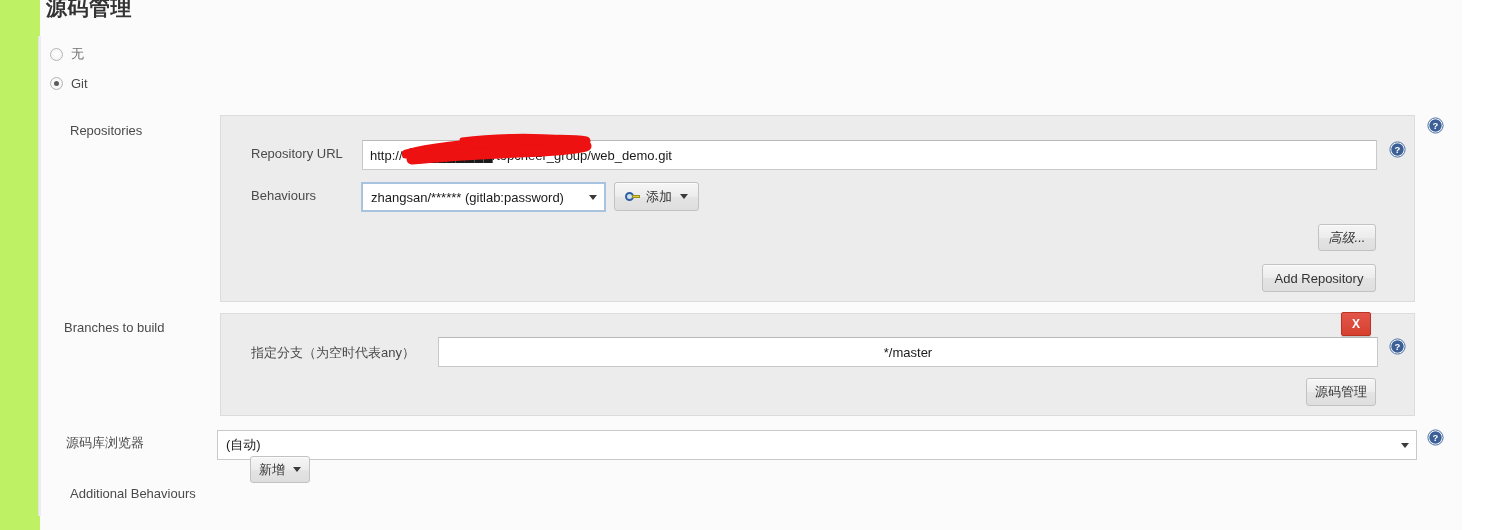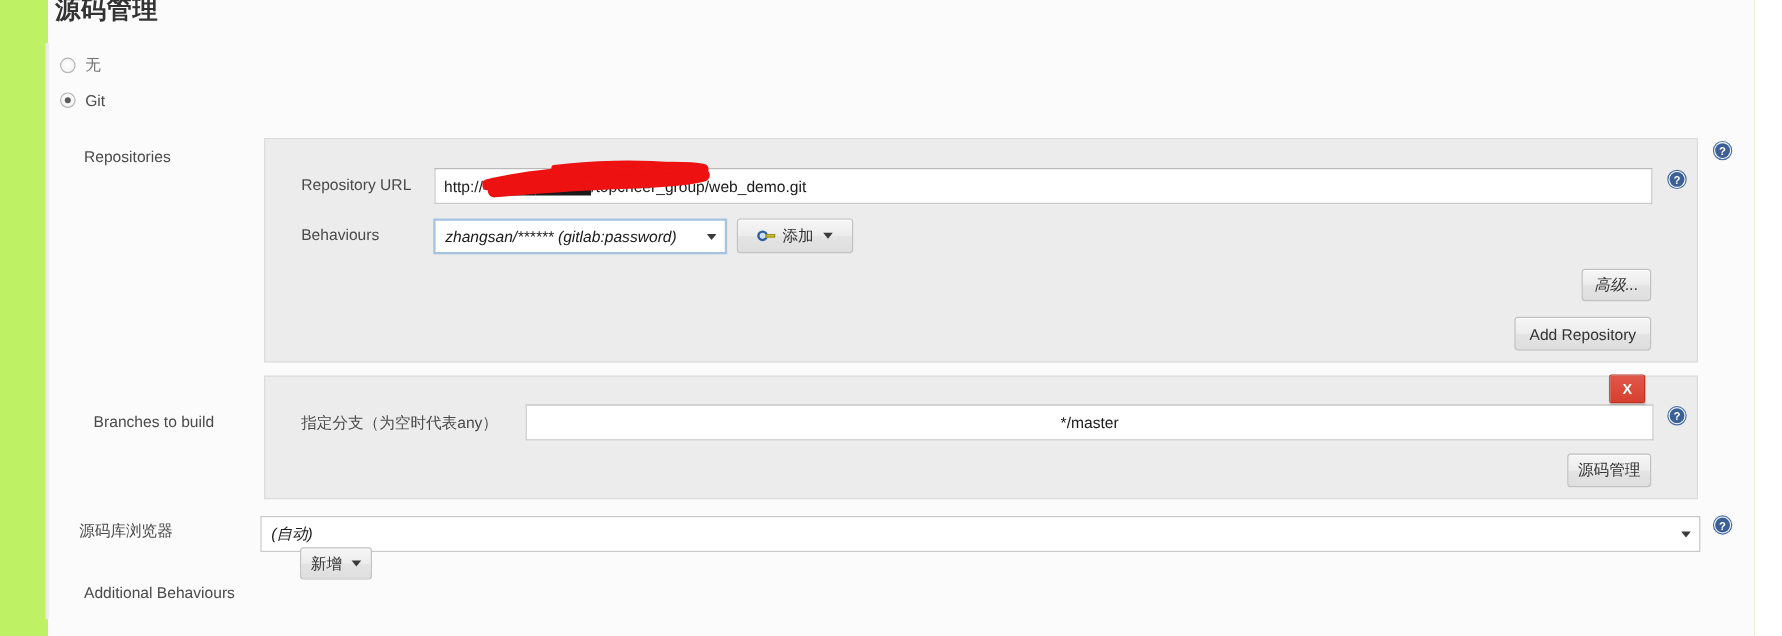--- a/index.html
+++ b/index.html
@@ -133,21 +133,20 @@
     height: 30px;
     background: #ffffff;
     border: 1px solid #c9c9c9;
     display: flex;
     align-items: center;
     padding: 0 22px 0 8px;
     font-size: 13px;
     color: #1a1a1a;
     white-space: nowrap;
     overflow: hidden;
-    font-style: italic;
   }
   .select .caret {
     position: absolute;
     right: 7px;
     top: 50%;
     margin-top: -2px;
     width: 0; height: 0;
     border-left: 4px solid transparent;
     border-right: 4px solid transparent;
     border-top: 5px solid #3a3a3a;
@@ -163,21 +162,21 @@
   }
 
   
   .btn {
     position: absolute;
     display: inline-flex;
     align-items: center;
     justify-content: center;
     gap: 6px;
     height: 26px;
-    padding: 0 16px;
+    padding: 0 10px;
     font-size: 13px;
     color: #333333;
     background: linear-gradient(to bottom, #f6f6f6 0%, #ececec 50%, #e4e4e4 51%, #dedede 100%);
     border: 1px solid #c2c2c2;
     border-radius: 3px;
     box-shadow: 0 1px 0 rgba(255,255,255,0.7) inset;
     cursor: pointer;
     white-space: nowrap;
   }
   .btn .bcaret {
@@ -299,21 +298,21 @@
     </div>
 
     <div class="btn" id="btn-advanced">
       <span>高级...</span>
     </div>
 
     <div class="btn" id="btn-add-repo">
       <span>Add Repository</span>
     </div>
 
-    <div class="row-label" style="left:78px; top:320px;margin-top:24px;">Branches to build</div>
+    <div class="row-label" style="left:64px; top:320px;">Branches to build</div>
 
     <div class="panel panel-branches"></div>
 
     <div class="inner-label" style="left:251px; top:344px;">指定分支（为空时代表any）</div>
 
     <input class="txt" id="branch-spec" type="text" value="*/master" style="">
 
     <div class="btn-x">
       <span>X</span>
     </div>

